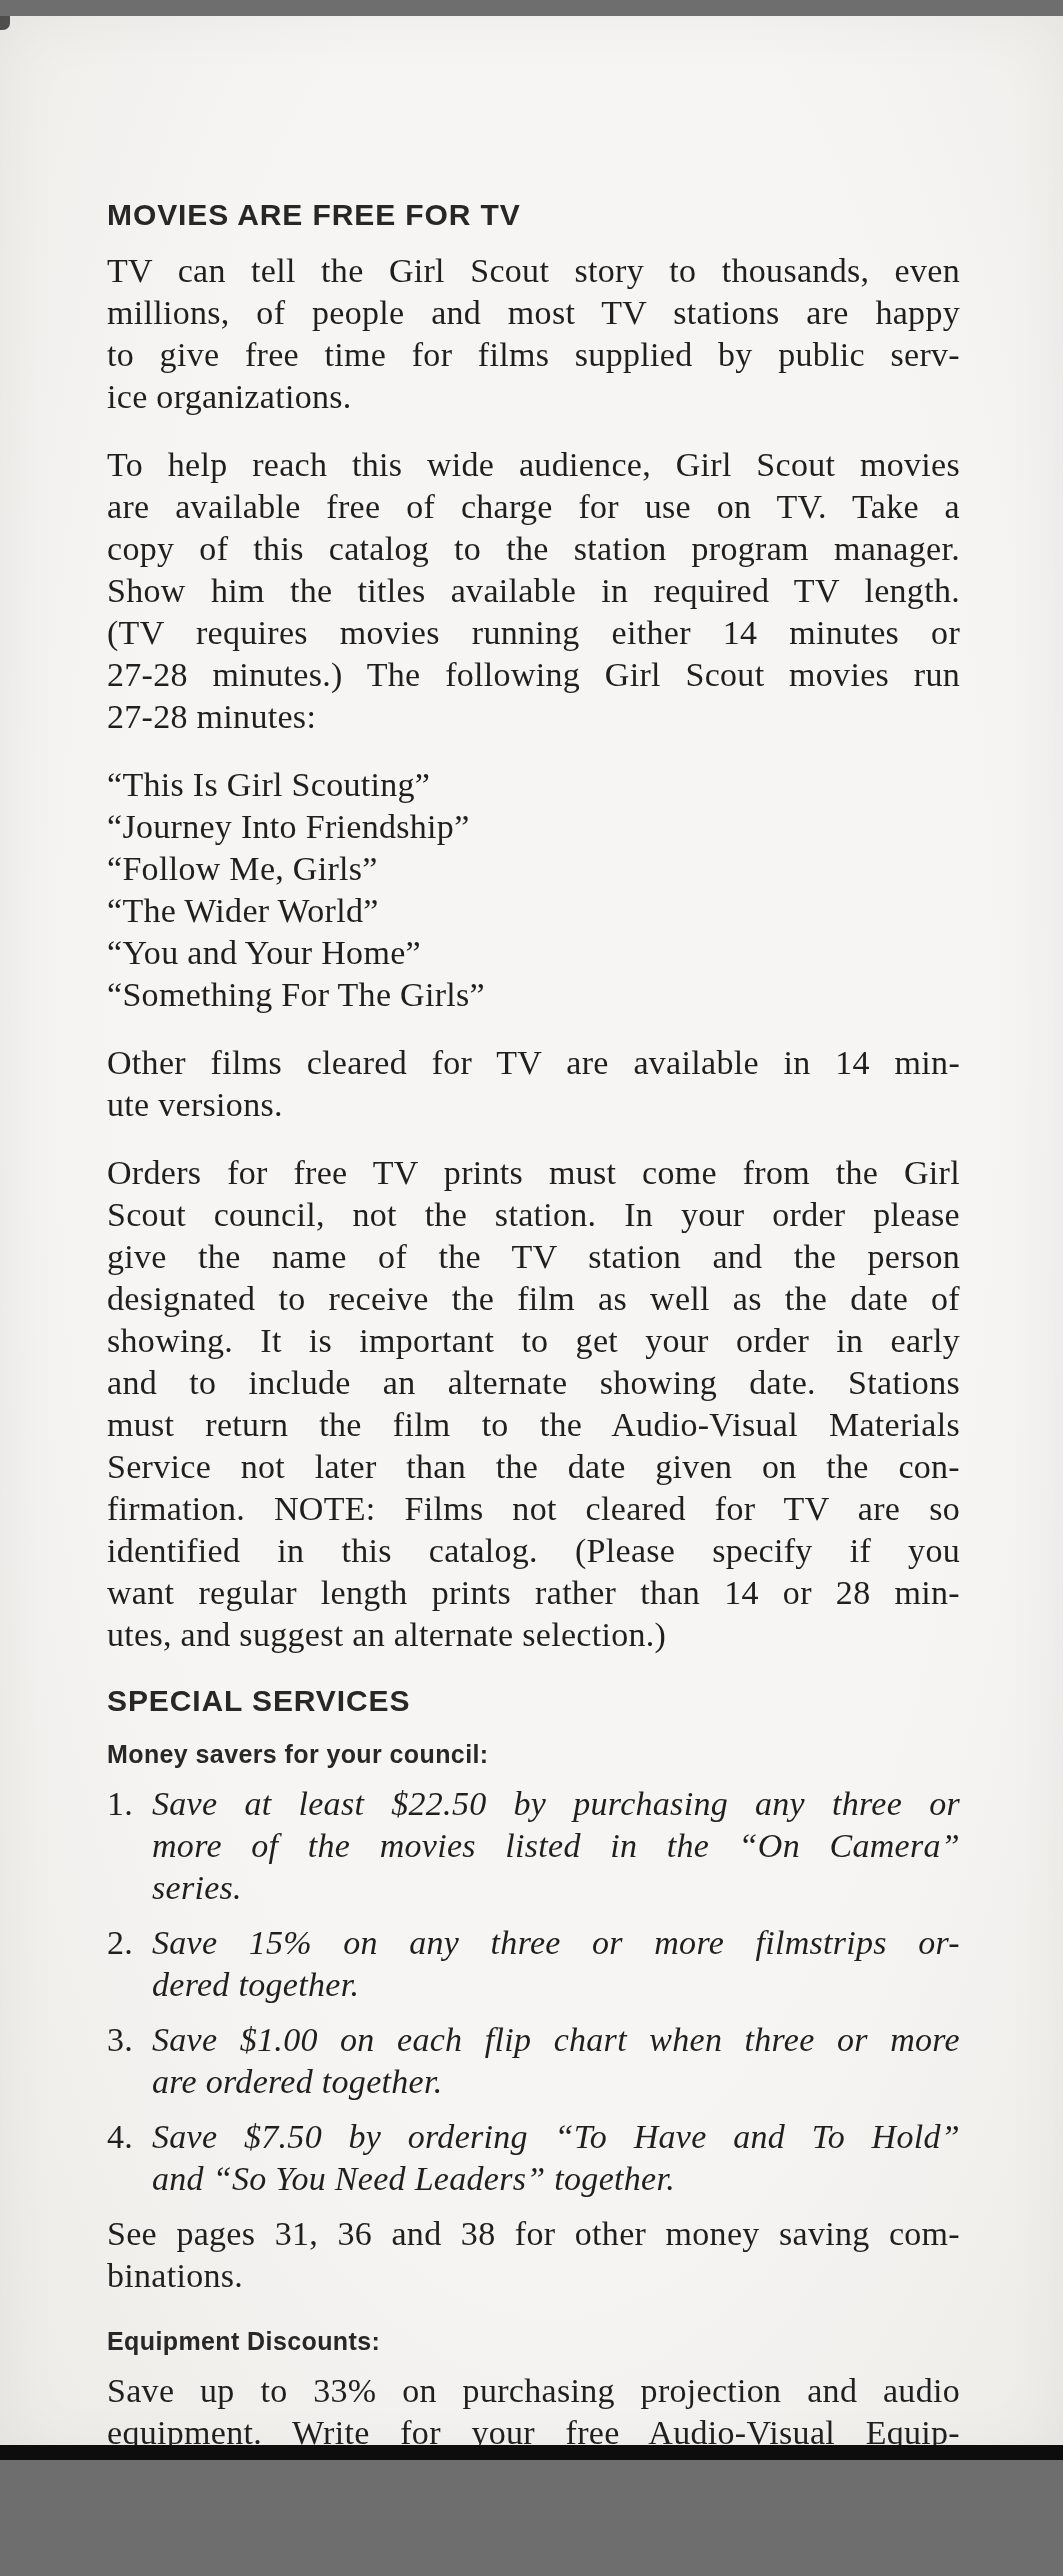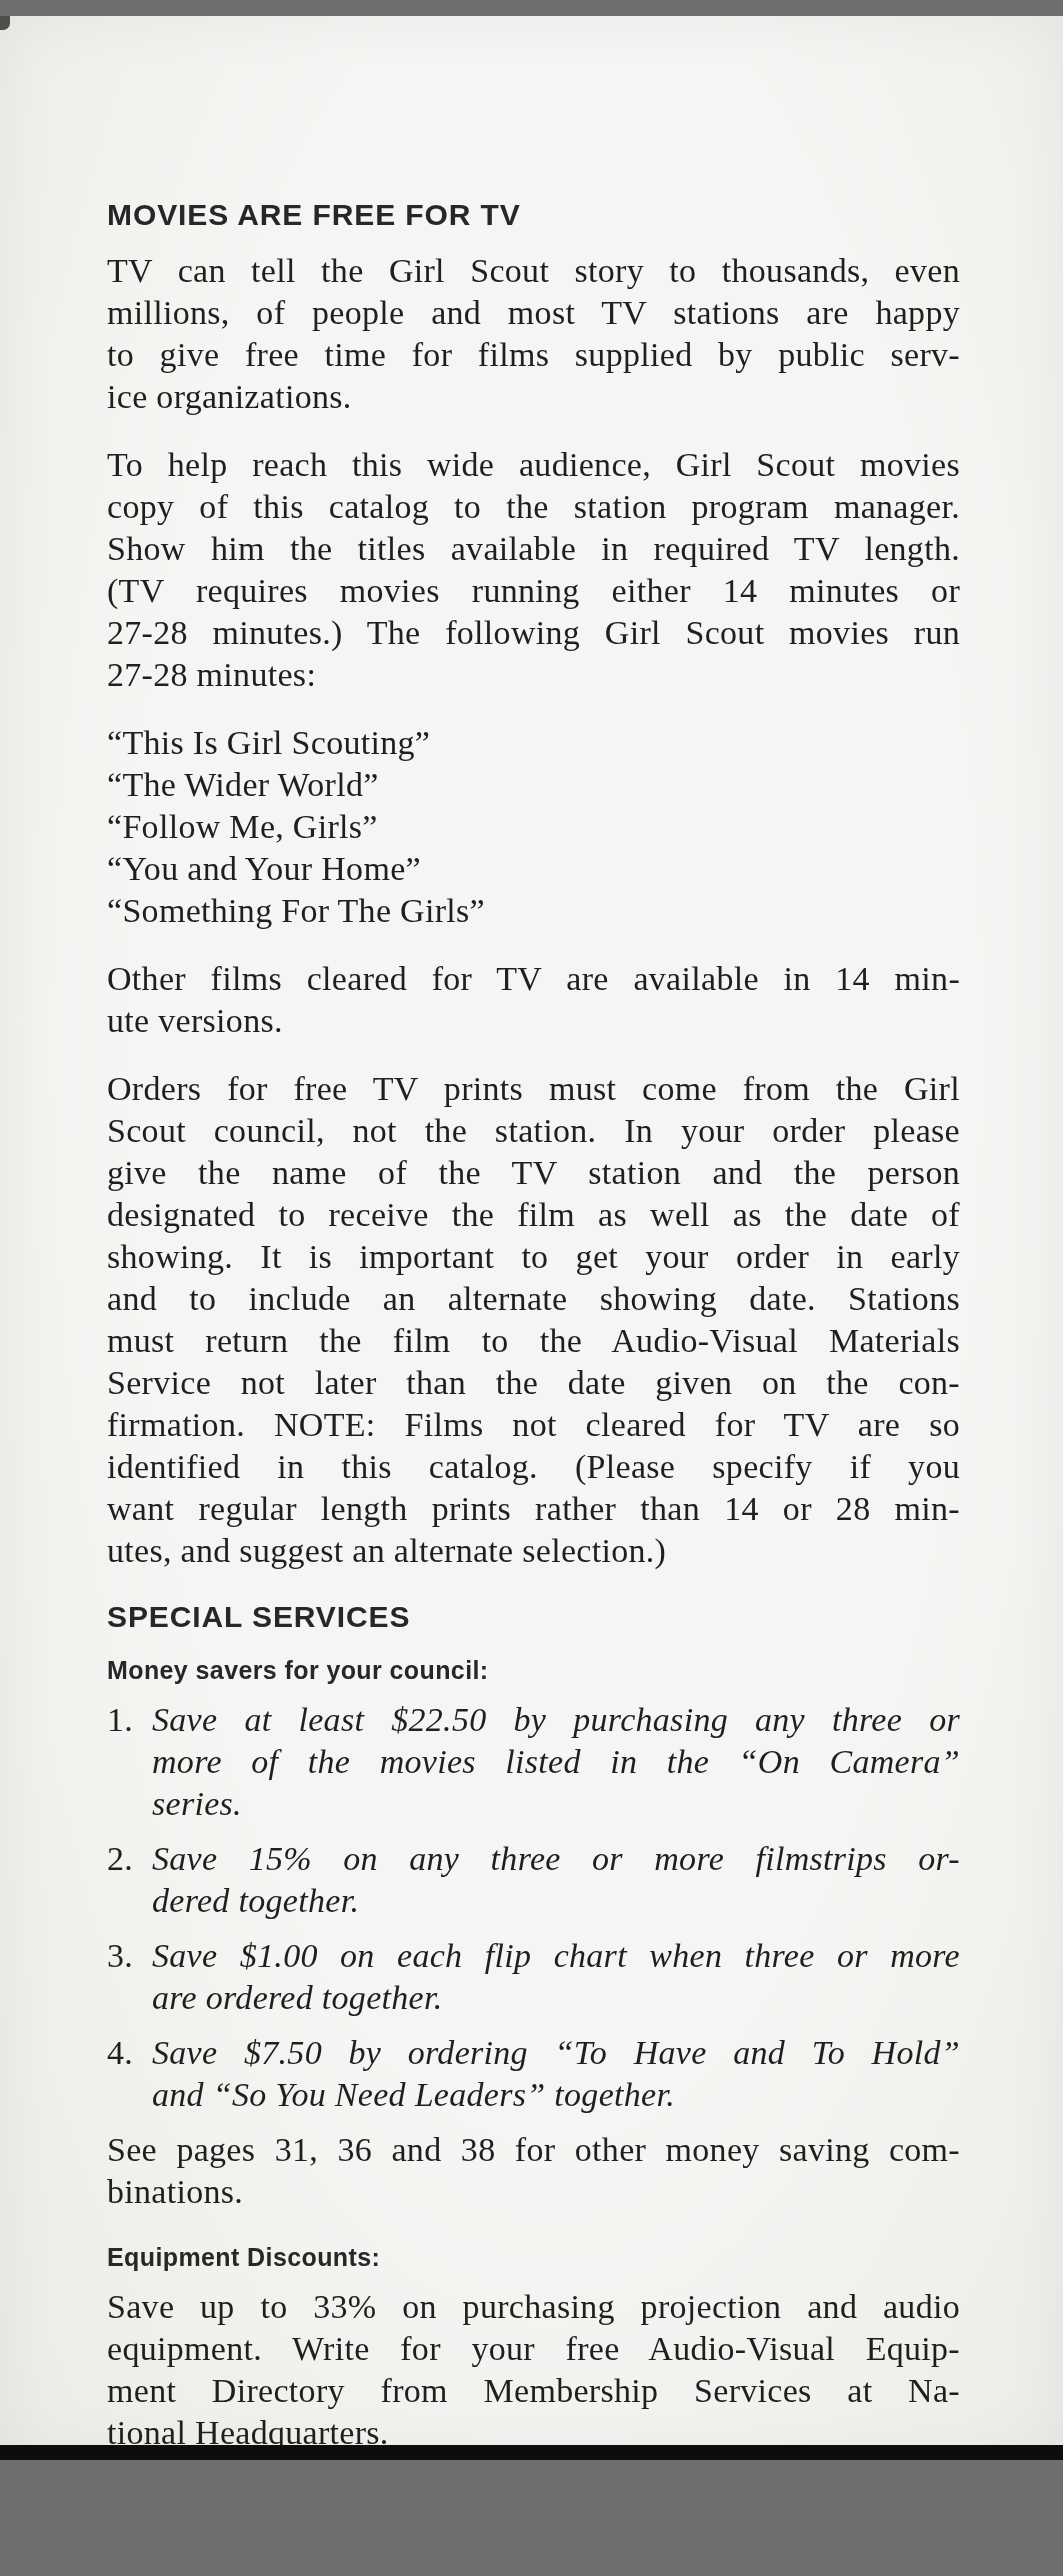--- a/index.html
+++ b/index.html
@@ -82,30 +82,32 @@
   <main class="content">
       <div class="section-heading">MOVIES ARE FREE FOR TV</div>
       <div class="paragraph">
         <div class="line">TV can tell the Girl Scout story to thousands, even</div>
         <div class="line">millions, of people and most TV stations are happy</div>
         <div class="line">to give free time for films supplied by public serv-</div>
         <div class="line last">ice organizations.</div>
       </div>
       <div class="paragraph">
         <div class="line">To help reach this wide audience, Girl Scout movies</div>
+        <div class="line">are available free of charge for use on TV. Take a</div>
         <div class="line">copy of this catalog to the station program manager.</div>
         <div class="line">Show him the titles available in required TV length.</div>
         <div class="line">(TV requires movies running either 14 minutes or</div>
         <div class="line">27-28 minutes.) The following Girl Scout movies run</div>
         <div class="line last">27-28 minutes:</div>
       </div>
       <div class="film-list">
         <div class="line">“This Is Girl Scouting”</div>
+        <div class="line">“Journey Into Friendship”</div>
+        <div class="line">“Follow Me, Girls”</div>
         <div class="line">“The Wider World”</div>
-        <div class="line">“Follow Me, Girls”</div>
         <div class="line">“You and Your Home”</div>
         <div class="line">“Something For The Girls”</div>
       </div>
       <div class="paragraph">
         <div class="line">Other films cleared for TV are available in 14 min-</div>
         <div class="line last">ute versions.</div>
       </div>
       <div class="paragraph">
         <div class="line">Orders for free TV prints must come from the Girl</div>
         <div class="line">Scout council, not the station. In your order please</div>

